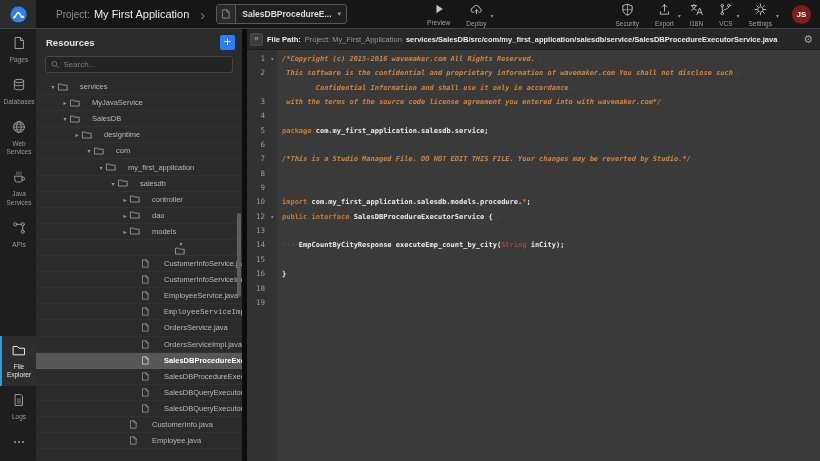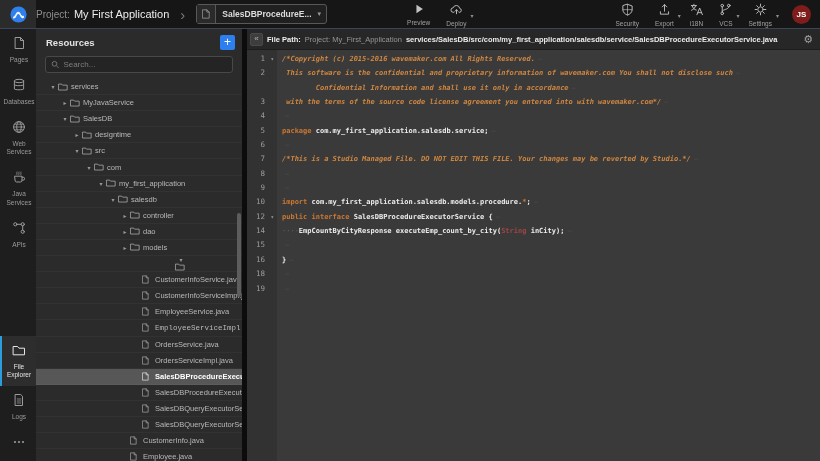--- a/index.html
+++ b/index.html
@@ -5,21 +5,21 @@
   * { margin:0; padding:0; box-sizing:border-box; }
   html,body { width:820px; height:461px; overflow:hidden; background:#161616;
     font-family:"Liberation Sans","DejaVu Sans",sans-serif; }
   .app { width:820px; height:461px; display:flex; flex-direction:column; }
 
   
   .topbar { height:29px; flex:none; background:#161616; display:flex; align-items:center;
     border-bottom:1px solid #39465a; }
   .logo-tile { width:36px; height:28px; background:#2b2b2b; display:flex; align-items:center;
     justify-content:center; flex:none; cursor:pointer; }
-  .project { margin-left:0; font-size:10px; color:#8f8f8f; white-space:nowrap; }
+  .project { margin-left:20px; font-size:10px; color:#8f8f8f; white-space:nowrap; }
   .project .pname { color:#ececec; font-size:11px; margin-left:4px; }
   .crumb-chevron { color:#7a7a7a; font-size:15px; margin:0 11px; }
   .file-dropdown { height:20px; border:1px solid #585858; border-radius:3px; display:flex;
     align-items:center; background:#202020; cursor:pointer; }
   .fd-icon { width:19px; height:18px; border-right:1px solid #585858; display:flex;
     align-items:center; justify-content:center; color:#9a9a9a; background:#2a2a2a; }
   .fd-text { font-size:8.5px; font-weight:bold; color:#dcdcdc; padding:0 6px; }
   .fd-caret { color:#9a9a9a; font-size:7px; margin-right:5px; }
   .tb-group { display:flex; align-items:flex-start; }
   .tb-group.left { margin-left:72px; }
@@ -55,21 +55,21 @@
     border-radius:3px; display:flex; align-items:center; padding:0 5px; gap:4px; color:#7d7d7d; }
   .search-box input { background:transparent; border:none; outline:none; color:#bdbdbd;
     font-size:8px; width:100%; font-family:inherit; }
   .search-box input::placeholder { color:#7d7d7d; }
   .tree { flex:1; overflow:hidden; }
   .tree-row { height:16.1px; display:flex; align-items:center; font-size:7.5px; color:#b8b8b8;
     white-space:nowrap; overflow:hidden; border-bottom:1px solid rgba(255,255,255,0.035);
     cursor:pointer; }
   .tree-row .tw-chev { width:10px; flex:none; font-size:6px; color:#9a9a9a; text-align:center; }
   .tree-row .tw-icon { width:12px; flex:none; display:flex; align-items:center; color:#a8a8a8; }
-  .tree-row .tw-label { margin-left:1px; }
+  .tree-row .tw-label { margin-left:10px; }
   .tree-row.selected { background:#575757; color:#ffffff; font-weight:bold; }
   .tree-row.selected .tw-icon { color:#e8e8e8; }
   .tree-scrollbar { position:absolute; right:1px; top:184px; width:4px; height:84px;
     background:#5d5d5d; border-radius:2px; cursor:pointer; }
 
   .divider { width:5px; flex:none; background:#0c0c0c; }
 
   
   .editor { flex:1; min-width:0; display:flex; flex-direction:column; background:#3a3a3a; }
   .pathbar { height:21px; flex:none; background:#272727; border-bottom:1px solid #1d1d1d;
@@ -293,29 +293,20 @@
           </div>
           <div class="tree-row" style="padding-left: 36px;">
             <span class="tw-chev">▸</span>
             <span class="tw-icon">
               <svg width="10" height="8" viewBox="0 0 12 10" fill="none" stroke="currentColor" stroke-width="1" stroke-linecap="round" stroke-linejoin="round">
                 <path d="M0.8 1.4 H4.4 L5.5 2.7 H11.2 V8.8 H0.8 Z"></path>
               </svg>
             </span>
             <span class="tw-label">designtime</span>
           </div>
-          <div class="tree-row" style="padding-left: 36px;">
-            <span class="tw-chev">▾</span>
-            <span class="tw-icon">
-              <svg width="10" height="8" viewBox="0 0 12 10" fill="none" stroke="currentColor" stroke-width="1" stroke-linecap="round" stroke-linejoin="round">
-                <path d="M0.8 1.4 H4.4 L5.5 2.7 H11.2 V8.8 H0.8 Z"></path>
-              </svg>
-            </span>
-            <span class="tw-label">src</span>
-          </div>
           <div class="tree-row" style="padding-left: 48px;">
             <span class="tw-chev">▾</span>
             <span class="tw-icon">
               <svg width="10" height="8" viewBox="0 0 12 10" fill="none" stroke="currentColor" stroke-width="1" stroke-linecap="round" stroke-linejoin="round">
                 <path d="M0.8 1.4 H4.4 L5.5 2.7 H11.2 V8.8 H0.8 Z"></path>
               </svg>
             </span>
             <span class="tw-label">com</span>
           </div>
           <div class="tree-row" style="padding-left: 60px;">
@@ -576,20 +567,26 @@
           </div>
           <div class="code-row">
             <div class="gut">
               <span class="n">12</span>
               <span class="fold">▾</span>
             </div>
             <div class="src"><span class="tok-k">public</span><span class="tok-p"> </span><span class="tok-k">interface</span><span class="tok-p"> SalesDBProcedureExecutorService {</span><span class="eol">–</span></div>
           </div>
           <div class="code-row">
             <div class="gut">
+              <span class="n">13</span>
+            </div>
+            <div class="src"><span class="eol">–</span></div>
+          </div>
+          <div class="code-row">
+            <div class="gut">
               <span class="n">14</span>
             </div>
             <div class="src"><span class="tok-d">····</span><span class="tok-p">EmpCountByCityResponse executeEmp_count_by_city(</span><span class="tok-t">String</span><span class="tok-p"> inCity);</span><span class="eol">–</span></div>
           </div>
           <div class="code-row">
             <div class="gut">
               <span class="n">15</span>
             </div>
             <div class="src"><span class="eol">–</span></div>
           </div>

